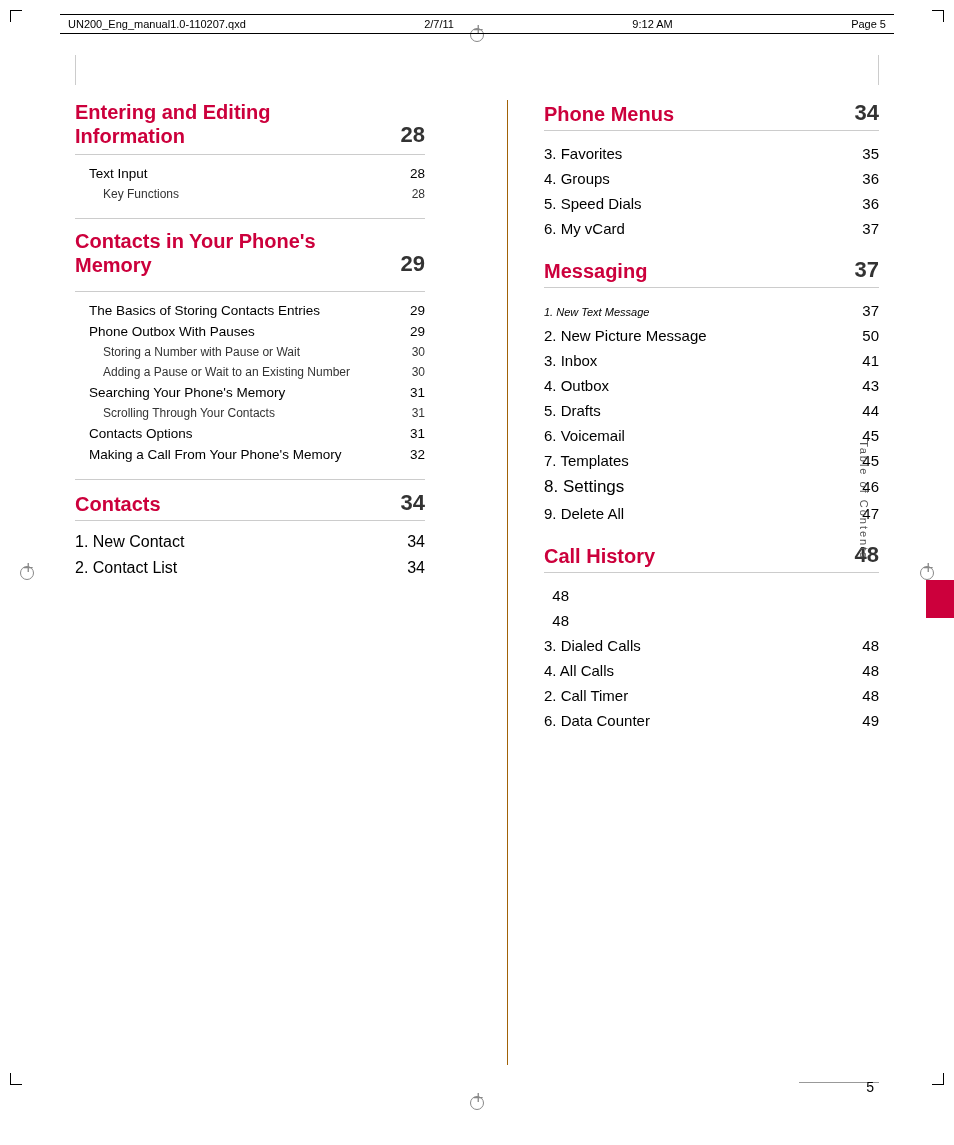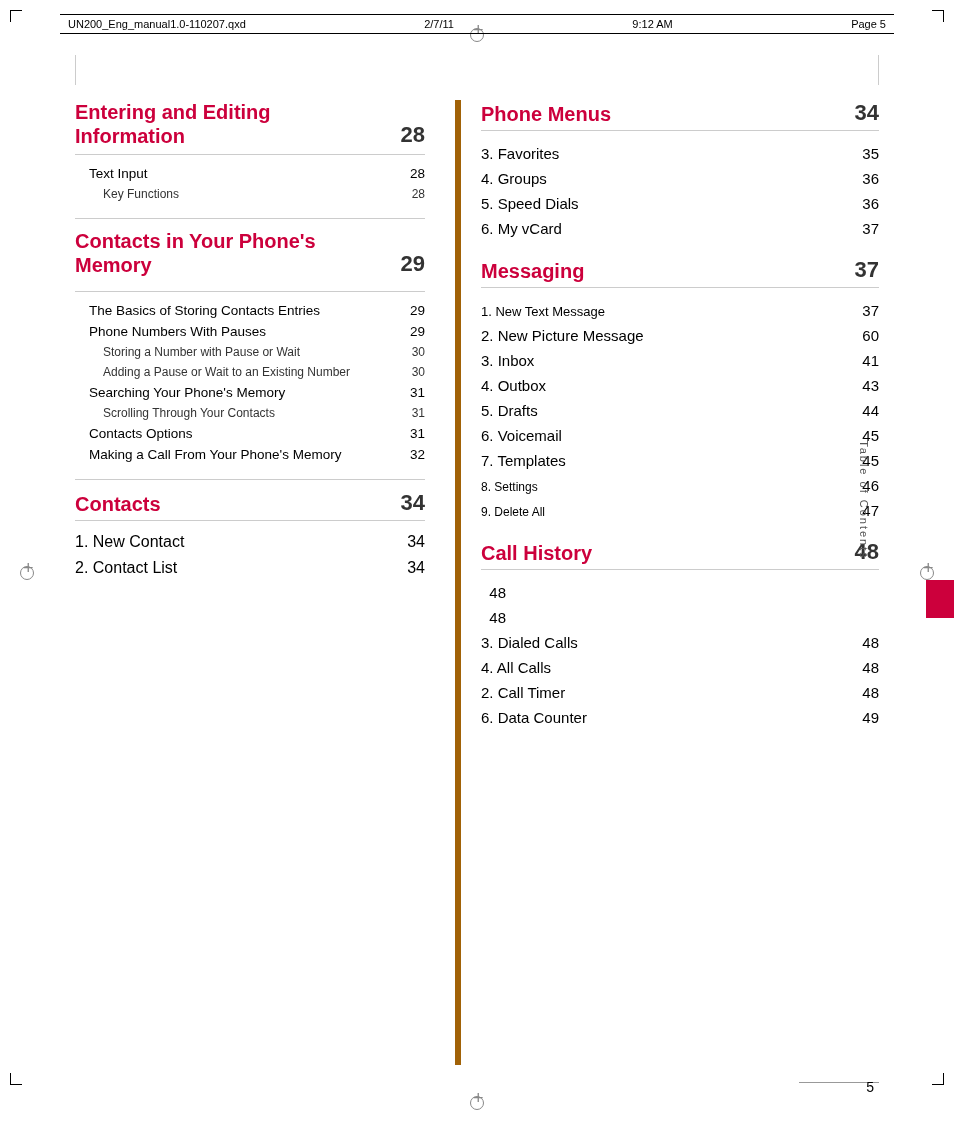--- a/index.html
+++ b/index.html
@@ -41,34 +41,35 @@
     .corner-mark.br { bottom: 60px; right: 10px; border-bottom: 1px solid #000; border-right: 1px solid #000; }
 
     
     .content {
       position: absolute;
       top: 100px;
       left: 75px;
       right: 75px;
       bottom: 80px;
       display: flex;
-      gap: 0;
+      gap: 8px;
     }
 
     
     .left-col {
       flex: 0 0 380px;
       padding-right: 30px;
     }
 
     
     .right-col {
       flex: 1;
-      padding-left: 20px;
-      border-left: 6px solid #a16207;
+      padding-left: 36px;
+      border-left: 1px solid #a16207;
+      margin-left: 44px;
     }
 
     
     .section-divider {
       border: none;
       border-top: 1px solid #ccc;
       margin: 14px 0 10px 0;
     }
 
     
@@ -304,21 +305,21 @@
         <div class="big-section-title">Contacts in Your Phone's<br>Memory</div>
         <div class="big-section-num">29</div>
       </div>
     </div>
 
     <div class="toc-entry level2">
       <span class="entry-label">The Basics of Storing Contacts Entries</span>
       <span class="entry-num">29</span>
     </div>
     <div class="toc-entry level2">
-      <span class="entry-label">Phone Numbers With Pauses</span>
+      <span class="entry-label">Phone Outbox With Pauses</span>
       <span class="entry-num">29</span>
     </div>
     <div class="toc-entry level3">
       <span class="entry-label">Storing a Number with Pause or Wait</span>
       <span class="entry-num">30</span>
     </div>
     <div class="toc-entry level3">
       <span class="entry-label">Adding a Pause or Wait to an Existing Number</span>
       <span class="entry-num">30</span>
     </div>
@@ -379,26 +380,26 @@
     <div class="toc-entry level1">
       <span class="entry-label" style="font-size:15px;">6. My vCard</span>
       <span class="entry-num" style="font-size:15px;">37</span>
     </div>
 
     <div class="right-section-header">
       <span class="right-section-title">Messaging</span>
       <span class="right-section-num">37</span>
     </div>
     <div class="toc-entry level1">
-      <span class="entry-label" style="font-size:13px;">1. New Text Message</span>
+      <span class="entry-label" style="font-size:11px;font-style:italic;">1. New Text Message</span>
       <span class="entry-num" style="font-size:15px;">37</span>
     </div>
     <div class="toc-entry level1">
       <span class="entry-label" style="font-size:15px;">2. New Picture Message</span>
-      <span class="entry-num" style="font-size:15px;">60</span>
+      <span class="entry-num" style="font-size:15px;">50</span>
     </div>
     <div class="toc-entry level1">
       <span class="entry-label" style="font-size:15px;">3. Inbox</span>
       <span class="entry-num" style="font-size:15px;">41</span>
     </div>
     <div class="toc-entry level1">
       <span class="entry-label" style="font-size:15px;">4. Outbox</span>
       <span class="entry-num" style="font-size:15px;">43</span>
     </div>
     <div class="toc-entry level1">
@@ -407,25 +408,25 @@
     </div>
     <div class="toc-entry level1">
       <span class="entry-label" style="font-size:15px;">6. Voicemail</span>
       <span class="entry-num" style="font-size:15px;">45</span>
     </div>
     <div class="toc-entry level1">
       <span class="entry-label" style="font-size:15px;">7. Templates</span>
       <span class="entry-num" style="font-size:15px;">45</span>
     </div>
     <div class="toc-entry level1">
-      <span class="entry-label" style="font-size:12px;">8. Settings</span>
+      <span class="entry-label" style="font-size:17px;">8. Settings</span>
       <span class="entry-num" style="font-size:15px;">46</span>
     </div>
     <div class="toc-entry level1">
-      <span class="entry-label" style="font-size:12px;">9. Delete All</span>
+      <span class="entry-label" style="font-size:15px;">9. Delete All</span>
       <span class="entry-num" style="font-size:15px;">47</span>
     </div>
 
     <div class="right-section-header">
       <span class="right-section-title">Call History</span>
       <span class="right-section-num">48</span>
     </div>
     <div class="toc-entry level1">
       <span class="entry-num" style="font-size:15px;">48</span>
     </div>

